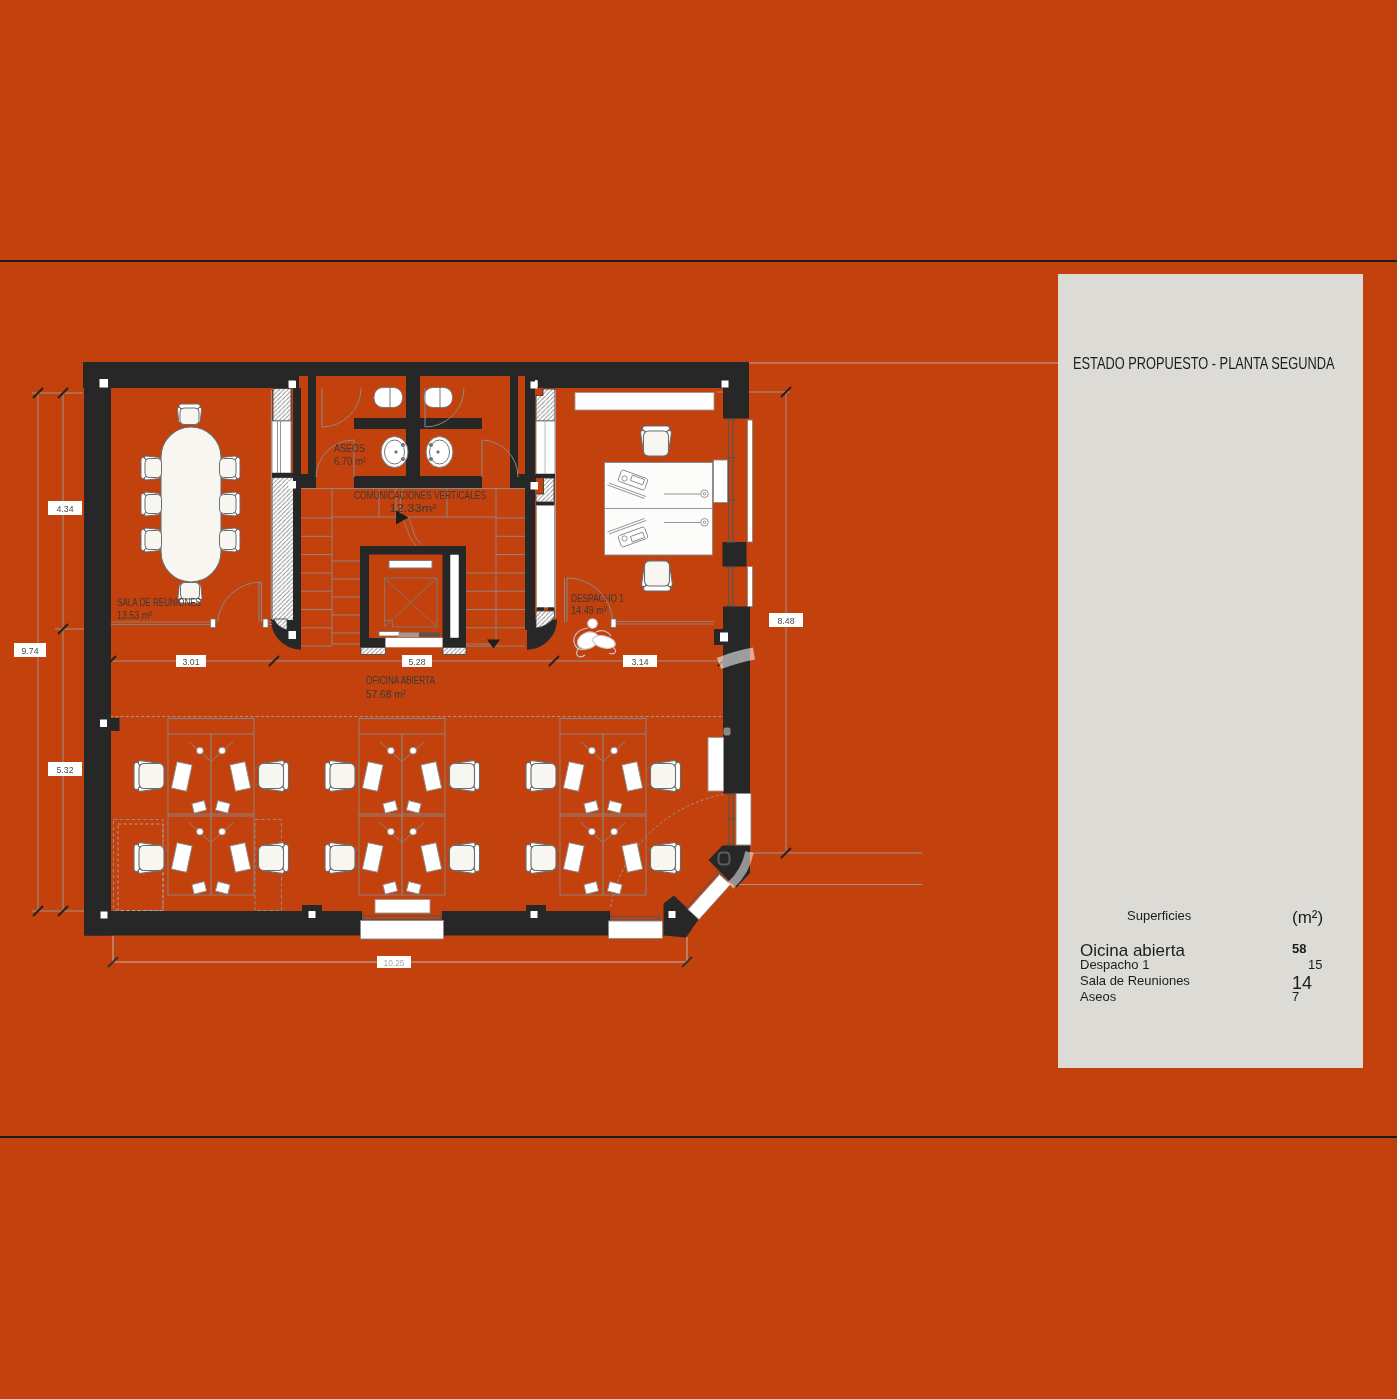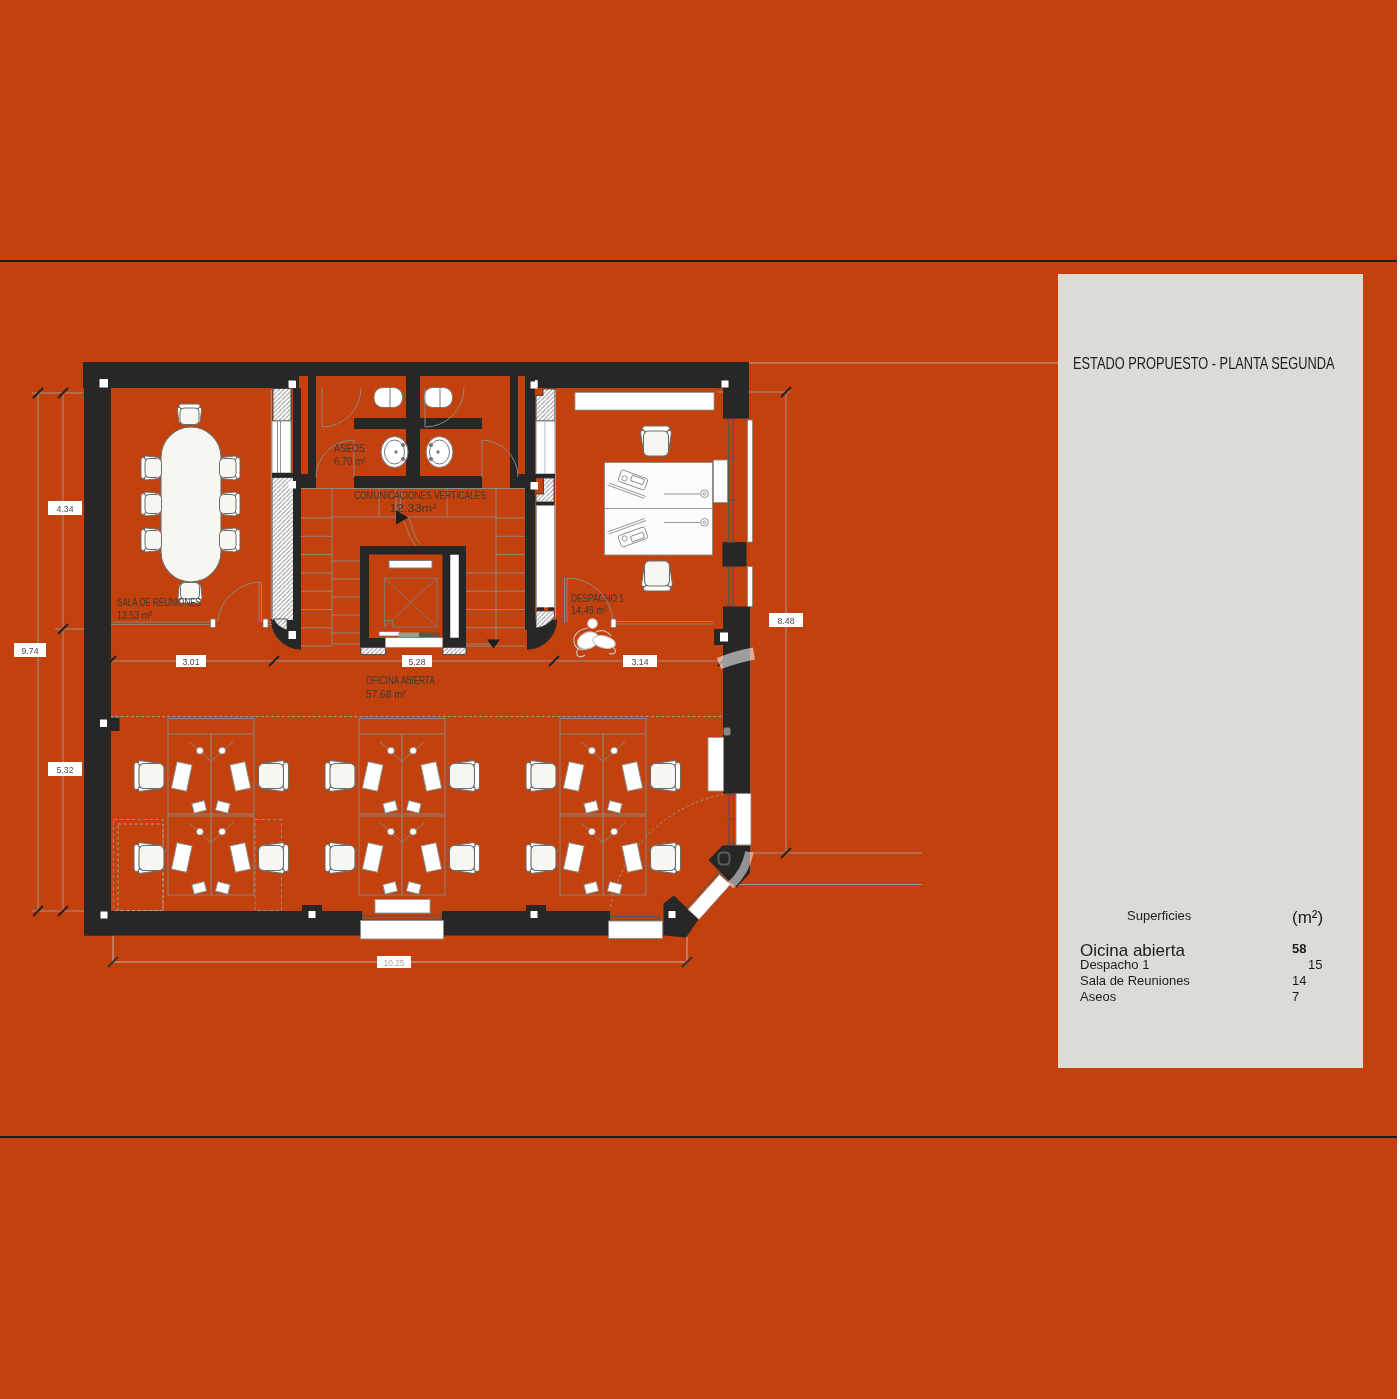--- a/index.html
+++ b/index.html
@@ -22,21 +22,21 @@
 
 <div class="abs" style="left:1292px;top:908px;font-size:17px;color:#1c1c1c;">(m²)</div>
 
 <div class="abs" style="left:1080px;top:941px;font-size:17px;color:#1c1c1c;">Oicina abierta</div>
 <div class="abs" style="left:1292px;top:941px;font-size:13px;color:#1c1c1c;font-weight:bold;">58</div>
 
 <div class="abs" style="left:1080px;top:957px;font-size:13px;color:#1c1c1c;">Despacho 1</div>
 <div class="abs" style="left:1292px;top:957px;font-size:13px;color:#1c1c1c;margin-left:16px;">15</div>
 
 <div class="abs" style="left:1080px;top:973px;font-size:13px;color:#1c1c1c;">Sala de Reuniones</div>
-<div class="abs" style="left:1292px;top:973px;font-size:13px;color:#1c1c1c;">14</div>
+<div class="abs" style="left:1292px;top:973px;font-size:18px;color:#1c1c1c;">14</div>
 
 <div class="abs" style="left:1080px;top:989px;font-size:13px;color:#1c1c1c;">Aseos</div>
 <div class="abs" style="left:1292px;top:989px;font-size:13px;color:#1c1c1c;">7</div>
 <svg class="abs" style="left:0;top:0" width="1400" height="1399" viewBox="0 0 1400 1399" fill="none">
 <defs>
 <pattern id="hatch" patternUnits="userSpaceOnUse" width="4.4" height="4.4">
 <rect width="4.4" height="4.4" fill="#ffffff"></rect>
 <line x1="-1" y1="5.4" x2="5.4" y2="-1" stroke="#8e8e8e" stroke-width="1"></line>
 </pattern>
 <g id="tchair" stroke="#6c6c6c" stroke-width="1.1">

